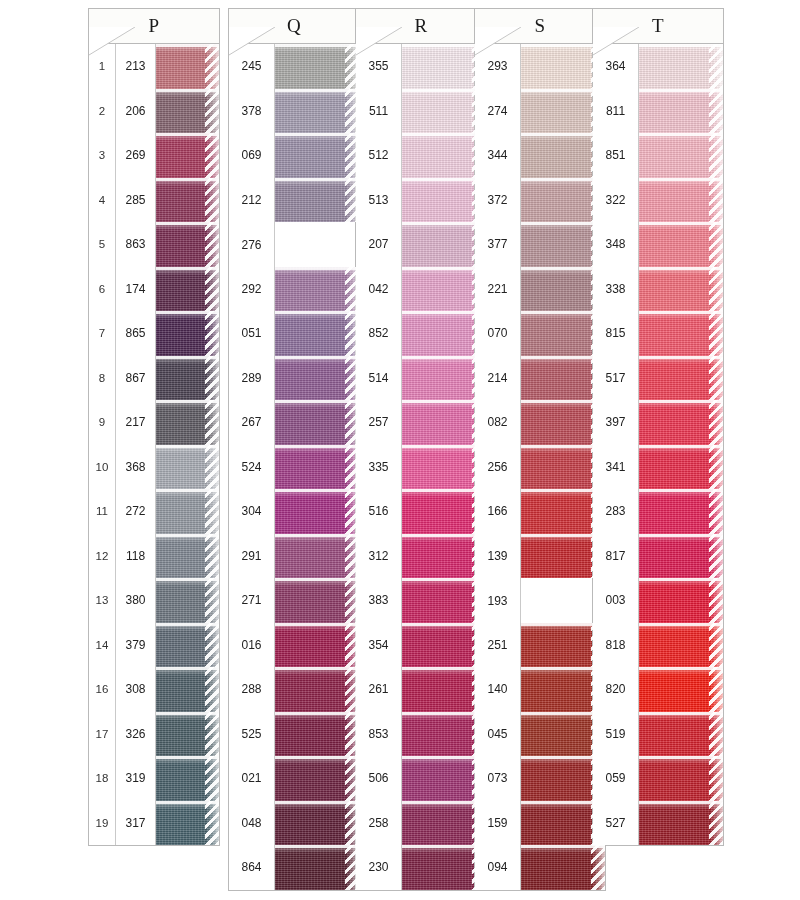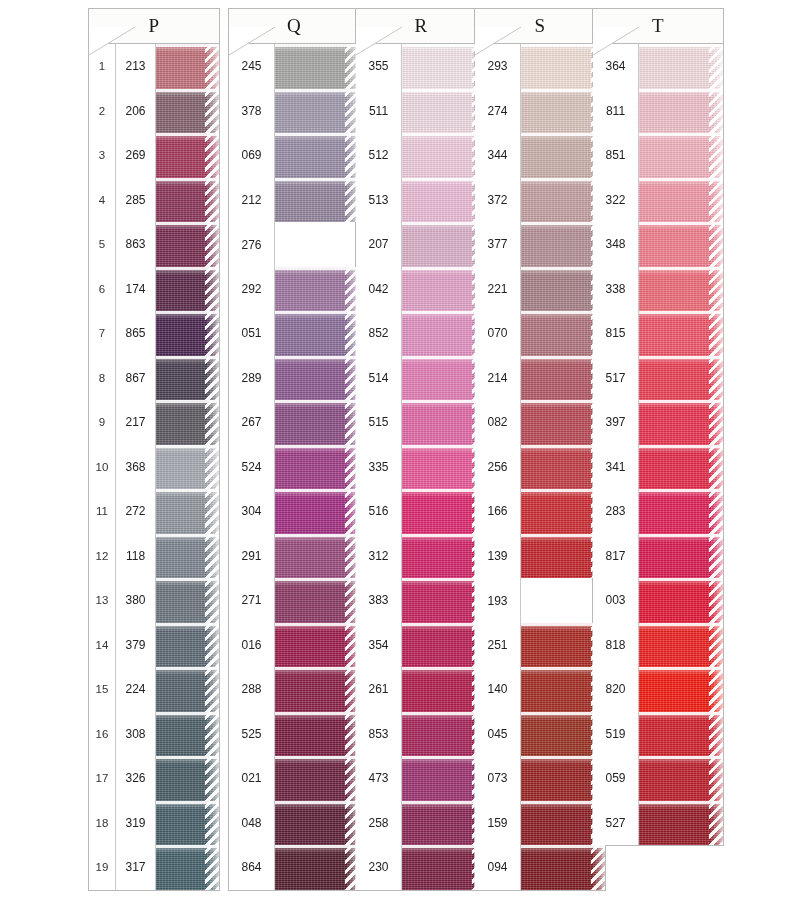--- a/index.html
+++ b/index.html
@@ -302,30 +302,20 @@
           <div class="idx">14</div>
           <div class="code">379</div>
           <div class="swatch-wrap">
             <div class="swatch" style="background: rgb(95, 106, 118);"></div>
             <div class="zig"></div>
             <div class="zig-mask"></div>
             <div class="gap" style="top: 0px;"></div>
           </div>
         </div>
         <div class="row" style="height: 44.5px;">
-          <div class="idx">15</div>
-          <div class="code">224</div>
-          <div class="swatch-wrap">
-            <div class="swatch" style="background: rgb(87, 100, 110);"></div>
-            <div class="zig"></div>
-            <div class="zig-mask"></div>
-            <div class="gap" style="top: 0px;"></div>
-          </div>
-        </div>
-        <div class="row" style="height: 44.5px;">
           <div class="idx">16</div>
           <div class="code">308</div>
           <div class="swatch-wrap">
             <div class="swatch" style="background: rgb(78, 95, 104);"></div>
             <div class="zig"></div>
             <div class="zig-mask"></div>
             <div class="gap" style="top: 0px;"></div>
           </div>
         </div>
         <div class="row" style="height: 44.5px;">
@@ -621,21 +611,21 @@
         <div class="row no-idx" style="height: 44.5px;">
           <div class="code">514</div>
           <div class="swatch-wrap">
             <div class="swatch" style="background: rgb(229, 127, 183);"></div>
             <div class="zig"></div>
             <div class="zig-mask"></div>
             <div class="gap" style="top: 0px;"></div>
           </div>
         </div>
         <div class="row no-idx" style="height: 44.5px;">
-          <div class="code">515</div>
+          <div class="code">257</div>
           <div class="swatch-wrap">
             <div class="swatch" style="background: rgb(227, 106, 169);"></div>
             <div class="zig"></div>
             <div class="zig-mask"></div>
             <div class="gap" style="top: 0px;"></div>
           </div>
         </div>
         <div class="row no-idx" style="height: 44.5px;">
           <div class="code">335</div>
           <div class="swatch-wrap">
@@ -693,21 +683,21 @@
         <div class="row no-idx" style="height: 44.5px;">
           <div class="code">853</div>
           <div class="swatch-wrap">
             <div class="swatch" style="background: rgb(169, 36, 92);"></div>
             <div class="zig"></div>
             <div class="zig-mask"></div>
             <div class="gap" style="top: 0px;"></div>
           </div>
         </div>
         <div class="row no-idx" style="height: 44.5px;">
-          <div class="code">473</div>
+          <div class="code">506</div>
           <div class="swatch-wrap">
             <div class="swatch" style="background: rgb(158, 50, 114);"></div>
             <div class="zig"></div>
             <div class="zig-mask"></div>
             <div class="gap" style="top: 0px;"></div>
           </div>
         </div>
         <div class="row no-idx" style="height: 44.5px;">
           <div class="code">258</div>
           <div class="swatch-wrap">

